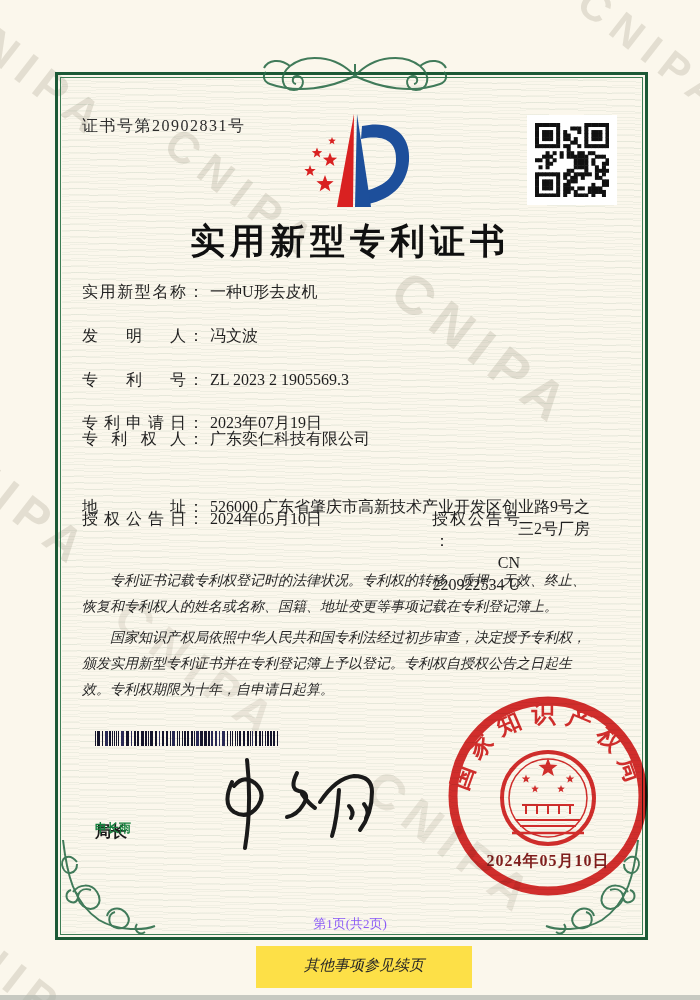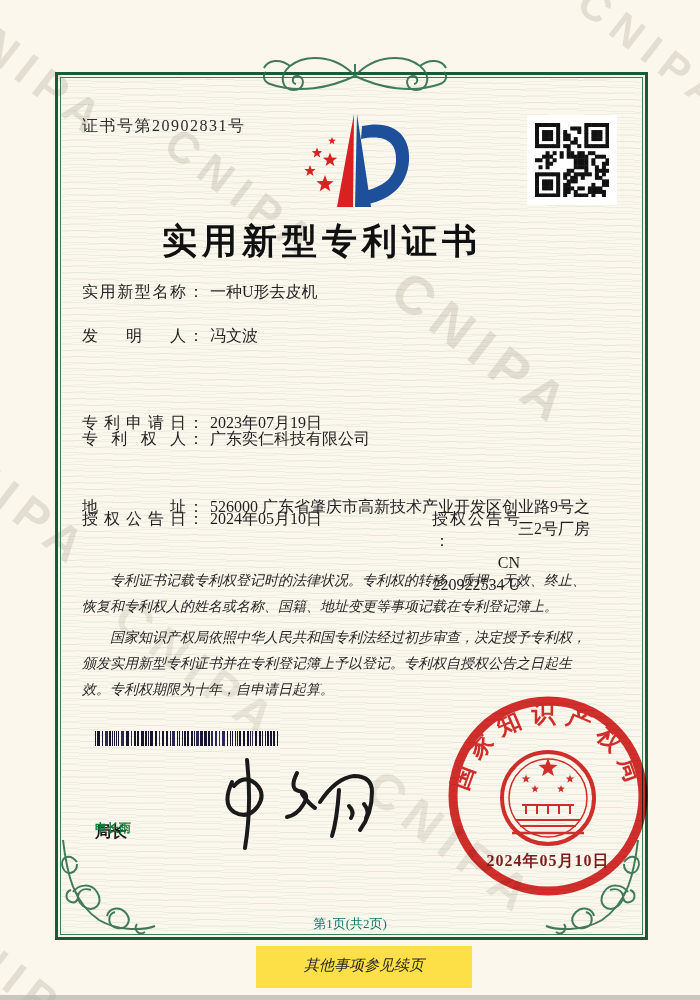--- a/index.html
+++ b/index.html
@@ -25,21 +25,21 @@
   .guilloche{position:absolute;inset:4px;
     background:
       repeating-linear-gradient(2deg,  rgba(120,152,126,.10) 0 1px, transparent 1px 6px),
       repeating-linear-gradient(-2deg, rgba(120,152,126,.07) 0 1px, transparent 1px 7px);}
   .flourish{position:absolute;pointer-events:none;}
   
   .cert-no{position:absolute;left:82px;top:116px;font-size:16px;letter-spacing:1.5px;color:#2c2c2c;}
   .logo{position:absolute;left:292px;top:108px;}
   .qr-box{position:absolute;left:527px;top:115px;width:90px;height:90px;background:#fff;}
   .qr-box svg{position:absolute;left:8px;top:8px;}
-  .title{position:absolute;left:0;top:218px;width:644px;text-align:center;
+  .title{position:absolute;left:0;top:218px;width:700px;text-align:center;
          font-size:35px;font-weight:700;letter-spacing:5px;color:#101010;}
   
   .field-row{position:absolute;left:82px;font-size:16px;line-height:22px;color:#1f1f1f;}
   .f-label{display:inline-block;width:104px;text-align:justify;text-align-last:justify;vertical-align:top;}
   .f-colon{display:inline-block;margin:0 6px 0 2px;vertical-align:top;}
   .f-value{display:inline-block;max-width:430px;white-space:pre-line;vertical-align:top;text-align:right;}
   .row-1{top:281px;}.row-2{top:325px;}.row-3{top:369px;}
   .row-4{top:412px;}.row-5{top:428px;}.row-6{top:496px;}.row-7{top:508px;}
   .grant-no{position:absolute;left:350px;top:0;}
   .grant-no .f-label{width:88px;}
@@ -48,21 +48,21 @@
          line-height:26px;color:#262626;}
   .paras p{margin:0 0 5px 0;text-indent:2em;}
   
   .barcode{position:absolute;left:95px;top:731px;}
   .sig-title{position:absolute;left:95px;top:792px;font-family:"Liberation Sans","DejaVu Sans",sans-serif;
              font-size:16px;font-weight:600;color:#1b1b1b;margin-top:30px;}
   .sig-name{position:absolute;left:95px;top:820px;font-family:"Liberation Sans","DejaVu Sans",sans-serif;
             font-size:12px;font-weight:600;color:#15803d;}
   .signature{position:absolute;left:202px;top:748px;}
   .seal{position:absolute;left:446px;top:694px;mix-blend-mode:multiply;opacity:.94;}
-  .footer-page{position:absolute;left:0;top:915px;width:700px;text-align:center;font-size:13px;color:#0f766e;}
+  .footer-page{position:absolute;left:0;top:915px;width:700px;text-align:center;font-size:13px;color:#8b5cf6;}
   .note-strip{position:absolute;left:256px;top:946px;width:216px;height:42px;background:#fde047;}
   .note-text{position:absolute;left:0;top:10px;width:216px;text-align:center;font-size:15px;
              font-style:italic;color:#262626;}
   .scan-edge{position:absolute;left:0;bottom:0;width:700px;height:5px;background:#aab0ab;opacity:.65;}
 </style>
 </head>
 <body>
 
 <div class="page">
 
@@ -357,20 +357,23 @@
   </div>
 
   <div class="title">实用新型专利证书</div>
 
   <div class="field-row row-1">
     <span class="f-label">实用新型名称</span><span class="f-colon">：</span><span class="f-value">一种U形去皮机</span>
   </div>
   <div class="field-row row-2">
     <span class="f-label">发明人</span><span class="f-colon">：</span><span class="f-value">冯文波</span>
   </div>
+  <div class="field-row row-3">
+    <span class="f-label">专利号</span><span class="f-colon">：</span><span class="f-value">ZL 2023 2 1905569.3</span>
+  </div>
   <div class="field-row row-4">
     <span class="f-label">专利申请日</span><span class="f-colon">：</span><span class="f-value">2023年07月19日</span>
   </div>
   <div class="field-row row-5">
     <span class="f-label">专利权人</span><span class="f-colon">：</span><span class="f-value">广东奕仁科技有限公司</span>
   </div>
   <div class="field-row row-6">
     <span class="f-label">地址</span><span class="f-colon">：</span><span class="f-value">526000 广东省肇庆市高新技术产业开发区创业路9号之
 三2号厂房</span>
   </div>

